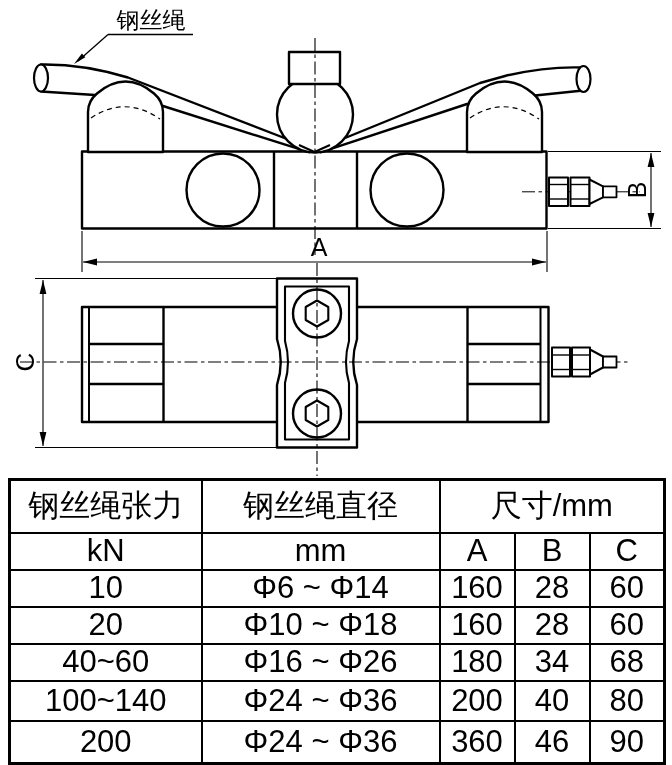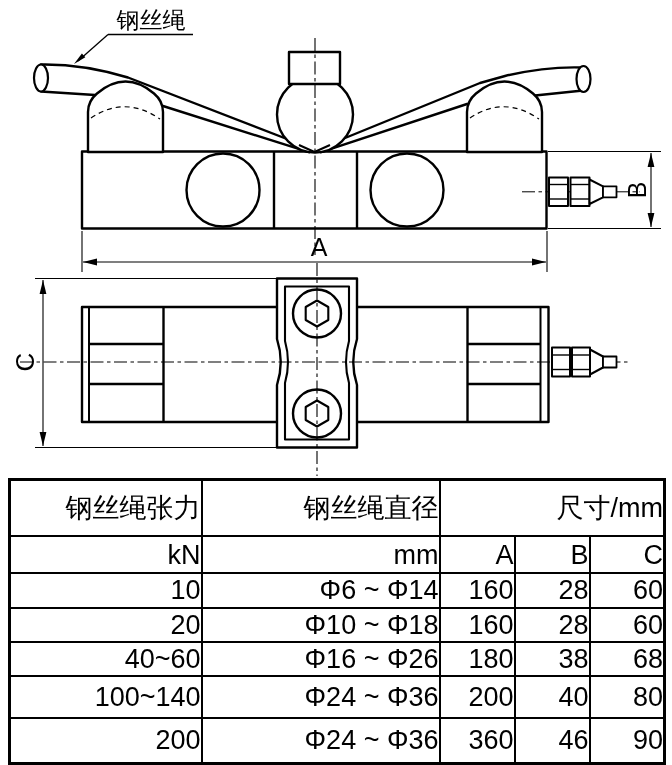--- a/index.html
+++ b/index.html
@@ -7,22 +7,22 @@
     position:relative;width:672px;height:765px;background:#ffffff;
     font-family:"Liberation Sans", sans-serif;overflow:hidden;
   }
   .stage svg{position:absolute;top:0;left:0;}
   svg text{fill:#000;font-family:"Liberation Sans", sans-serif;}
   table.spec{
     position:absolute;left:8px;top:478px;width:655px;height:287px;
     border-collapse:collapse;table-layout:fixed;background:#fff;
   }
   table.spec td{
-    border:2.2px solid #000;text-align:right;vertical-align:middle;
-    font-size:27px;color:#000;padding:0;line-height:1.05;
+    border:2.2px solid #000;text-align:center;vertical-align:middle;
+    font-size:31px;color:#000;padding:0;line-height:1.05;
     white-space:nowrap;overflow:hidden;
   }
   table.spec{border:3px solid #000;}
 </style>
 </head>
 <body>
 
 <div class="stage">
 
   <svg width="672" height="478" viewBox="0 0 672 478">
@@ -169,21 +169,21 @@
       <td>20</td>
       <td>Φ10 ~ Φ18</td>
       <td>160</td>
       <td>28</td>
       <td>60</td>
     </tr>
     <tr style="height:27px">
       <td>40~60</td>
       <td>Φ16 ~ Φ26</td>
       <td>180</td>
-      <td>38</td>
+      <td>34</td>
       <td>68</td>
     </tr>
     <tr style="height:37px">
       <td>100~140</td>
       <td>Φ24 ~ Φ36</td>
       <td>200</td>
       <td>40</td>
       <td>80</td>
     </tr>
     <tr style="height:40px">

